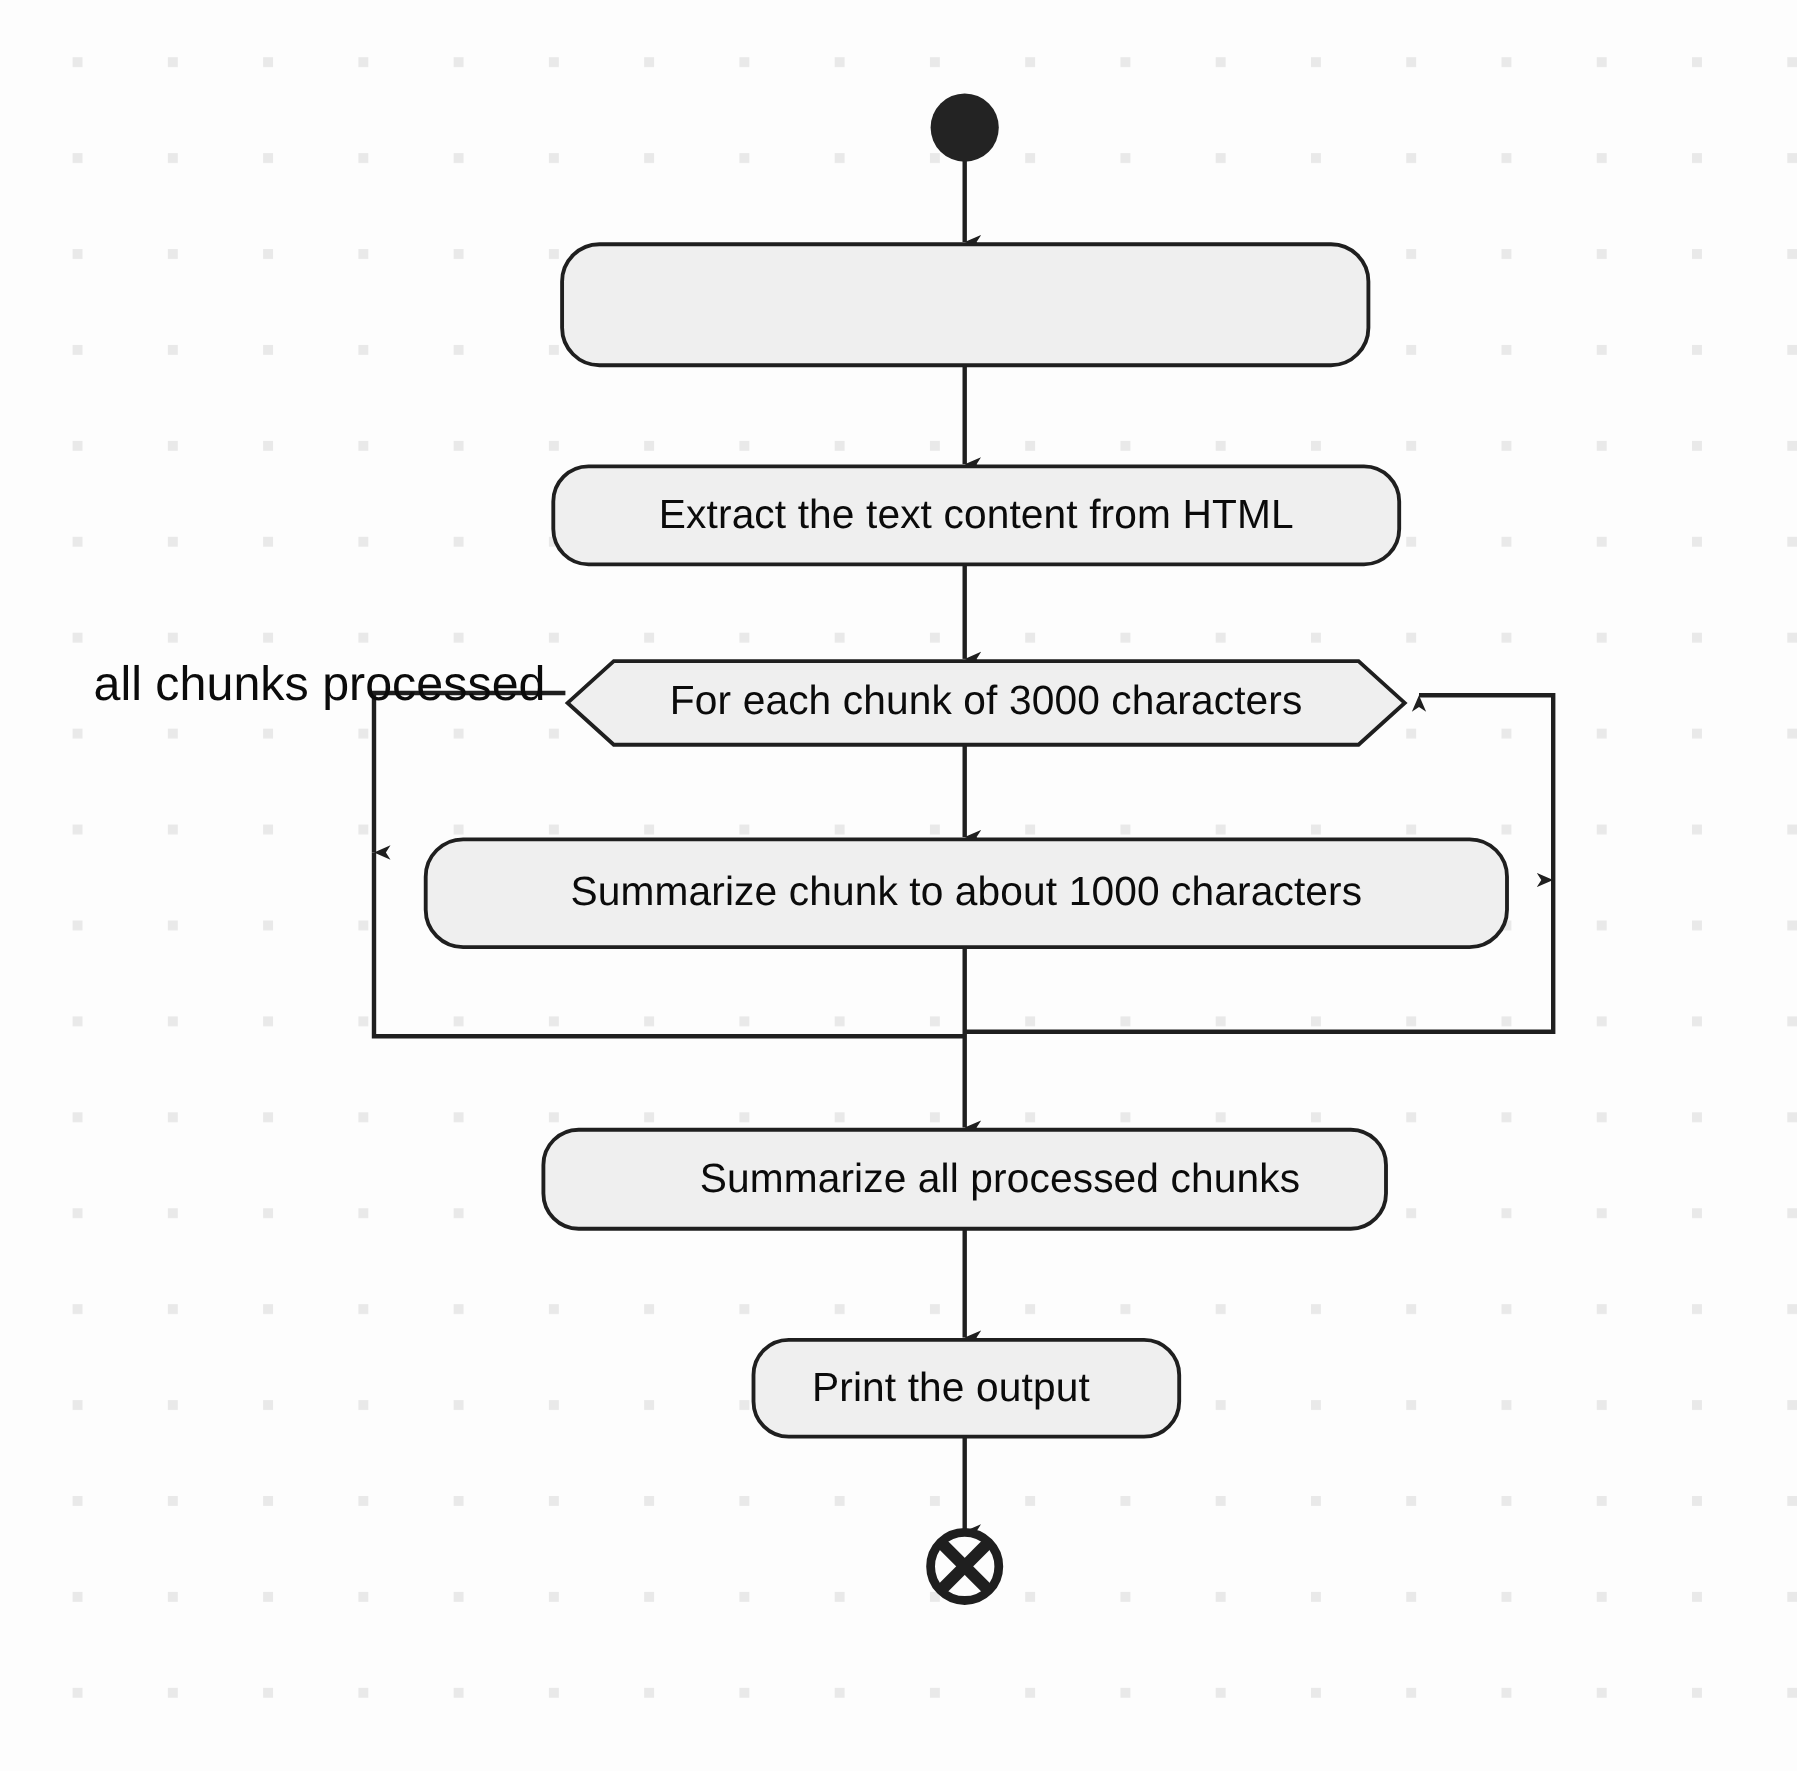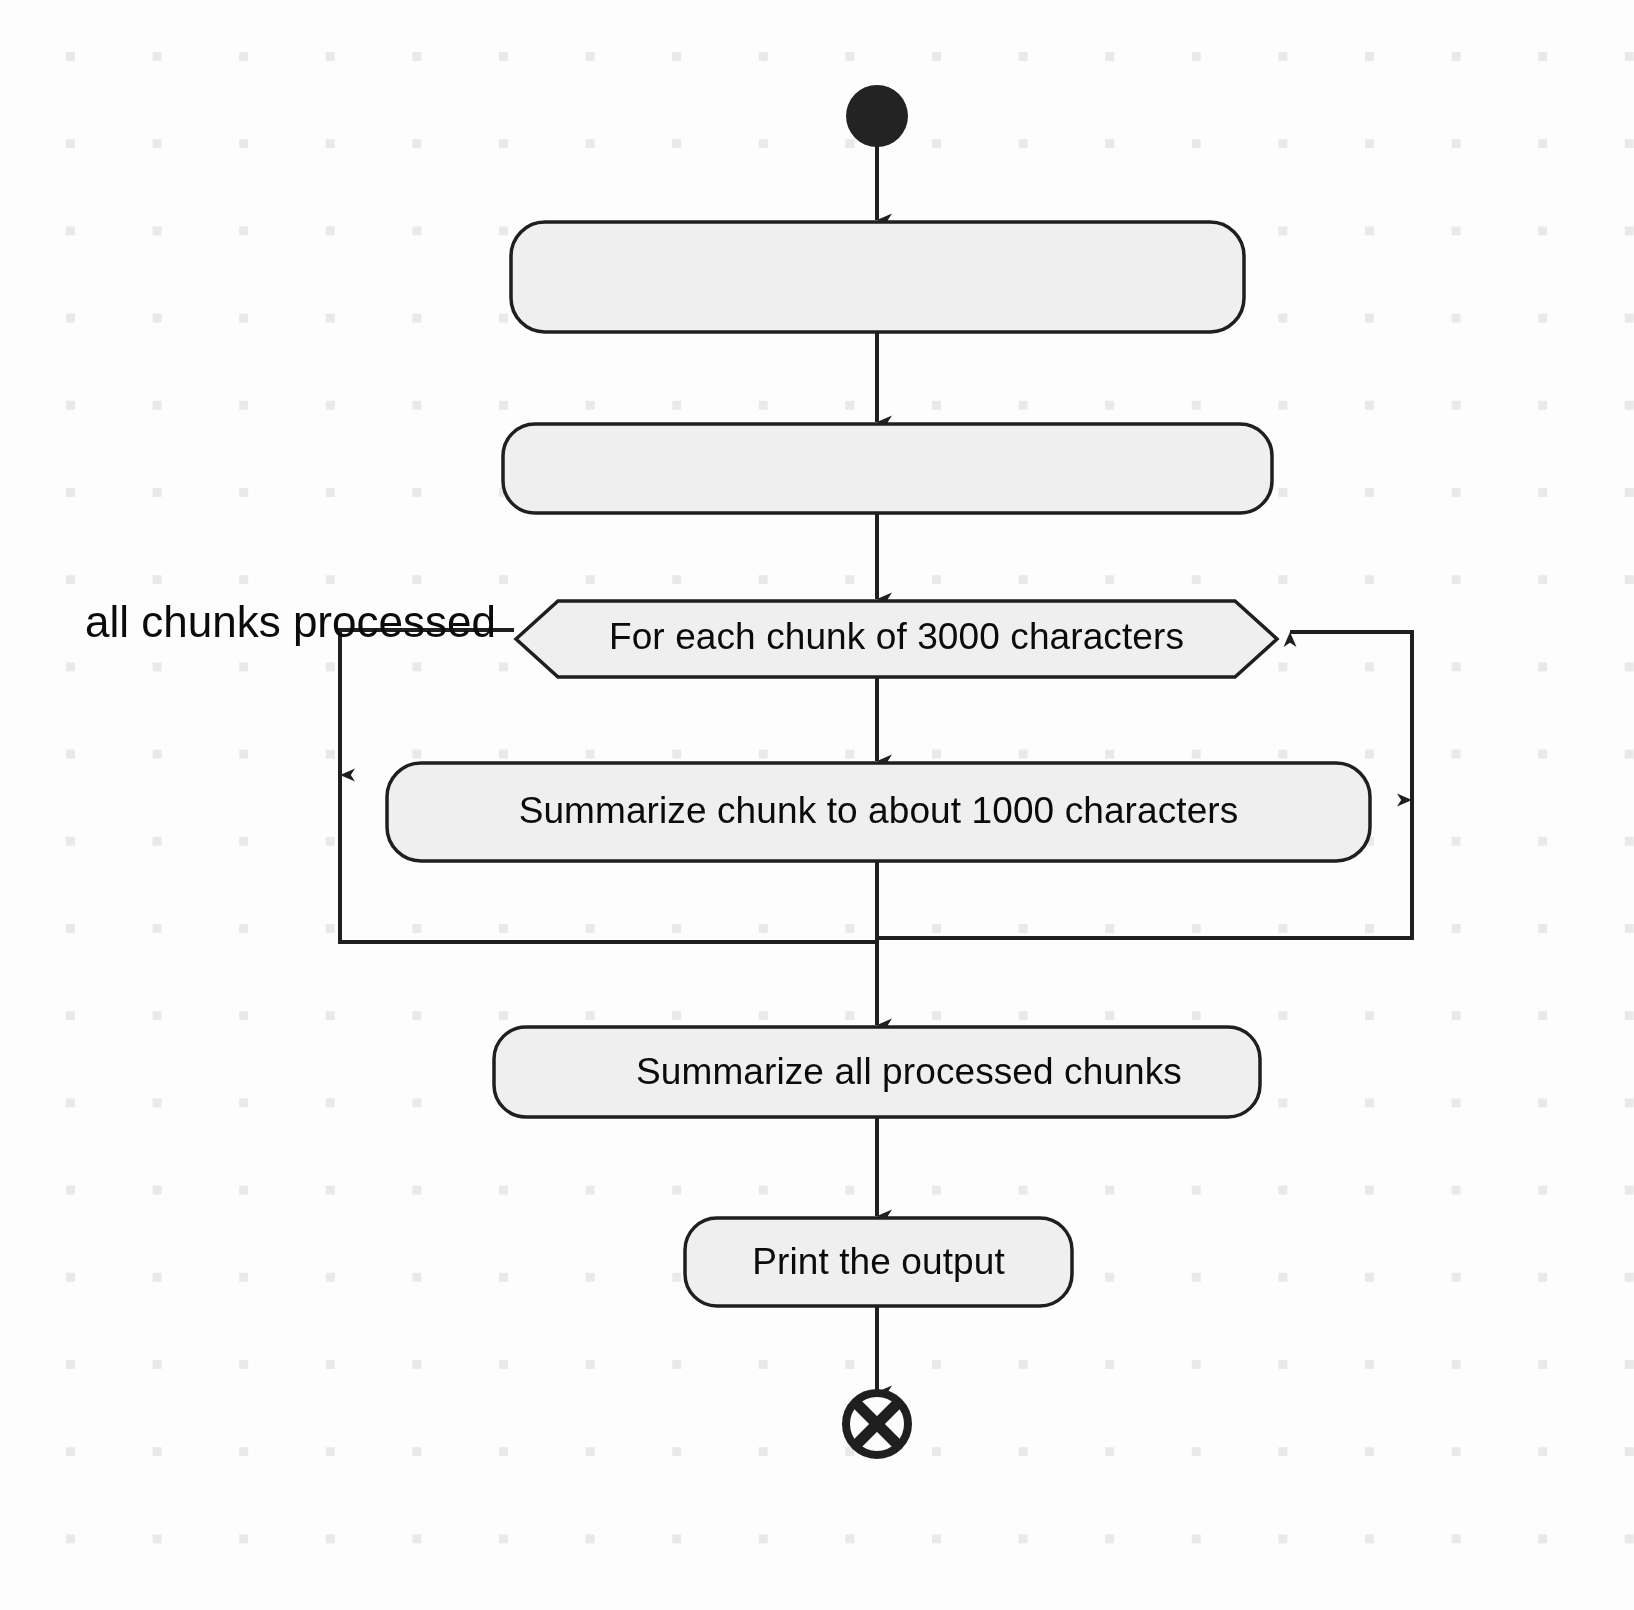--- a/index.html
+++ b/index.html
@@ -145,24 +145,25 @@
     </g>
 
     <g>
       <circle cx="877" cy="1424" r="31" fill="#fdfdfd" stroke="#1f1f1f" stroke-width="8"></circle>
       <line x1="856" y1="1403" x2="898" y2="1445" stroke="#1f1f1f" stroke-width="11"></line>
       <line x1="898" y1="1403" x2="856" y2="1445" stroke="#1f1f1f" stroke-width="11"></line>
     </g>
   </svg>
 
 
+  <div class="node-label activity-label" style="left:503px; top:447px; width:769px;">Extract the text content from HTML</div>
 
   <div class="node-label activity-label" style="left:516px; top:616px; width:761px;">For each chunk of 3000 characters</div>
 
   <div class="node-label activity-label" style="left:387px; top:790px; width:983px;">Summarize chunk to about 1000 characters</div>
 
   <div class="node-label activity-label" style="left:494px; top:1051px; width:766px;margin-left:32px;">Summarize all processed chunks</div>
 
-  <div class="node-label activity-label" style="left:685px; top:1241px; width:387px;">Print the output</div>
+  <div class="node-label activity-label" style="left:671px; top:1241px; width:387px;">Print the output</div>
 
   <div class="node-label edge-label" style="left:85px; top:597px; width:420px; text-align:left;">all chunks processed</div>
 
 </div>
 
 </body></html>

